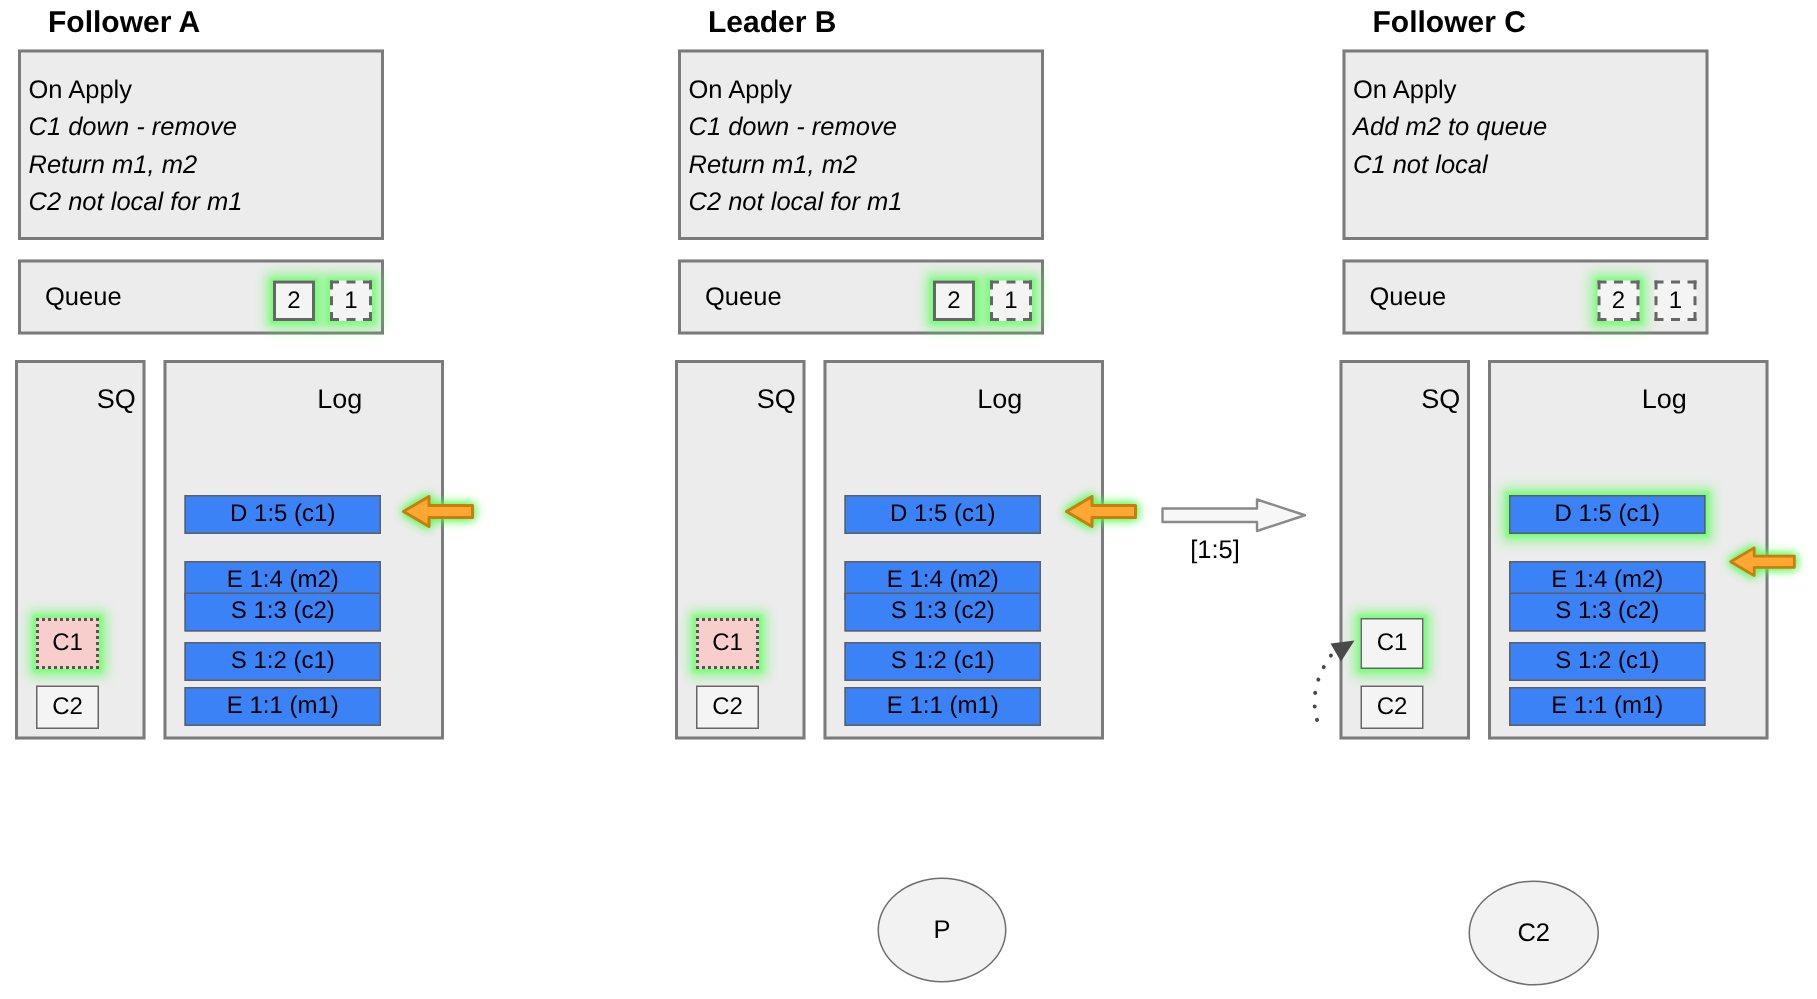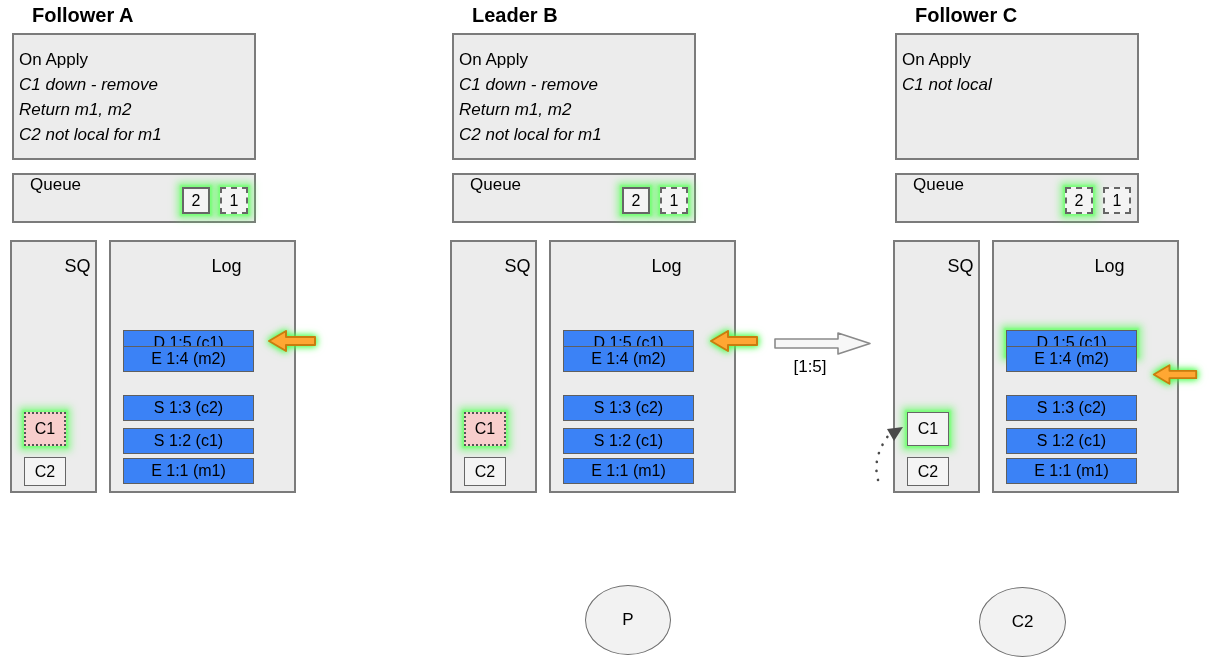--- a/index.html
+++ b/index.html
@@ -34,21 +34,21 @@
     position: absolute; left: 0; top: 30px;
     width: 244px; height: 127px;
     padding: 12px 5px;
     font-size: 17px; line-height: 25px;
   }
   .apply-line-italic { font-style: italic; }
 
   .queue-box {
     position: absolute; left: 0; top: 170px;
     width: 244px; height: 50px;
-    display: flex; align-items: flex-start;
+    display: flex; align-items: center;
     padding-left: 16px;
     font-size: 17px;
   }
   .qitem {
     position: absolute; top: 12px;
     width: 28px; height: 27px;
     background: #f4f4f4;
     border: 2px solid #666;
     display: flex; align-items: center; justify-content: center;
     font-size: 16px;
@@ -89,21 +89,21 @@
   .log-entry {
     position: absolute; left: 12px;
     width: 131px; height: 26px;
     background: #3b82f6;
     border: 1.5px solid #5f5f5f;
     display: flex; align-items: center; justify-content: center;
     font-size: 16px;
     white-space: nowrap;
   }
   .entry-0 { top: 88px; }
-  .entry-1 { top: 104px; }
+  .entry-1 { top: 132px; }
   .entry-2 { top: 153px; }
   .entry-3 { top: 186px; }
   .entry-4 { top: 216px; }
 
   .glow {
     box-shadow: 0 0 2px 2px rgba(120,255,120,0.9), 0 0 7px 5px rgba(80,255,80,0.55);
   }
 
   .arrow-svg { position: absolute; overflow: visible; }
   .arrow-glow { filter: drop-shadow(0 0 3px rgba(70,255,70,0.9)) drop-shadow(0 0 3px rgba(70,255,70,0.7)); }
@@ -198,20 +198,21 @@
       <div class="log-entry entry-3">S 1:2 (c1)</div>
       <div class="log-entry entry-4">E 1:1 (m1)</div>
     </div>
   </section>
 
   <section class="node node-c">
     <div class="node-title">Follower C</div>
 
     <div class="box apply-box">
       <div>On Apply</div>
+      <div class="apply-line-italic">Add m2 to queue</div>
       <div class="apply-line-italic">C1 not local</div>
     </div>
 
     <div class="box queue-box">
       <span>Queue</span>
       <div class="qitem qitem-2 dashed glow">2</div>
       <div class="qitem qitem-1 dashed">1</div>
     </div>
 
     <div class="box sq-box">

